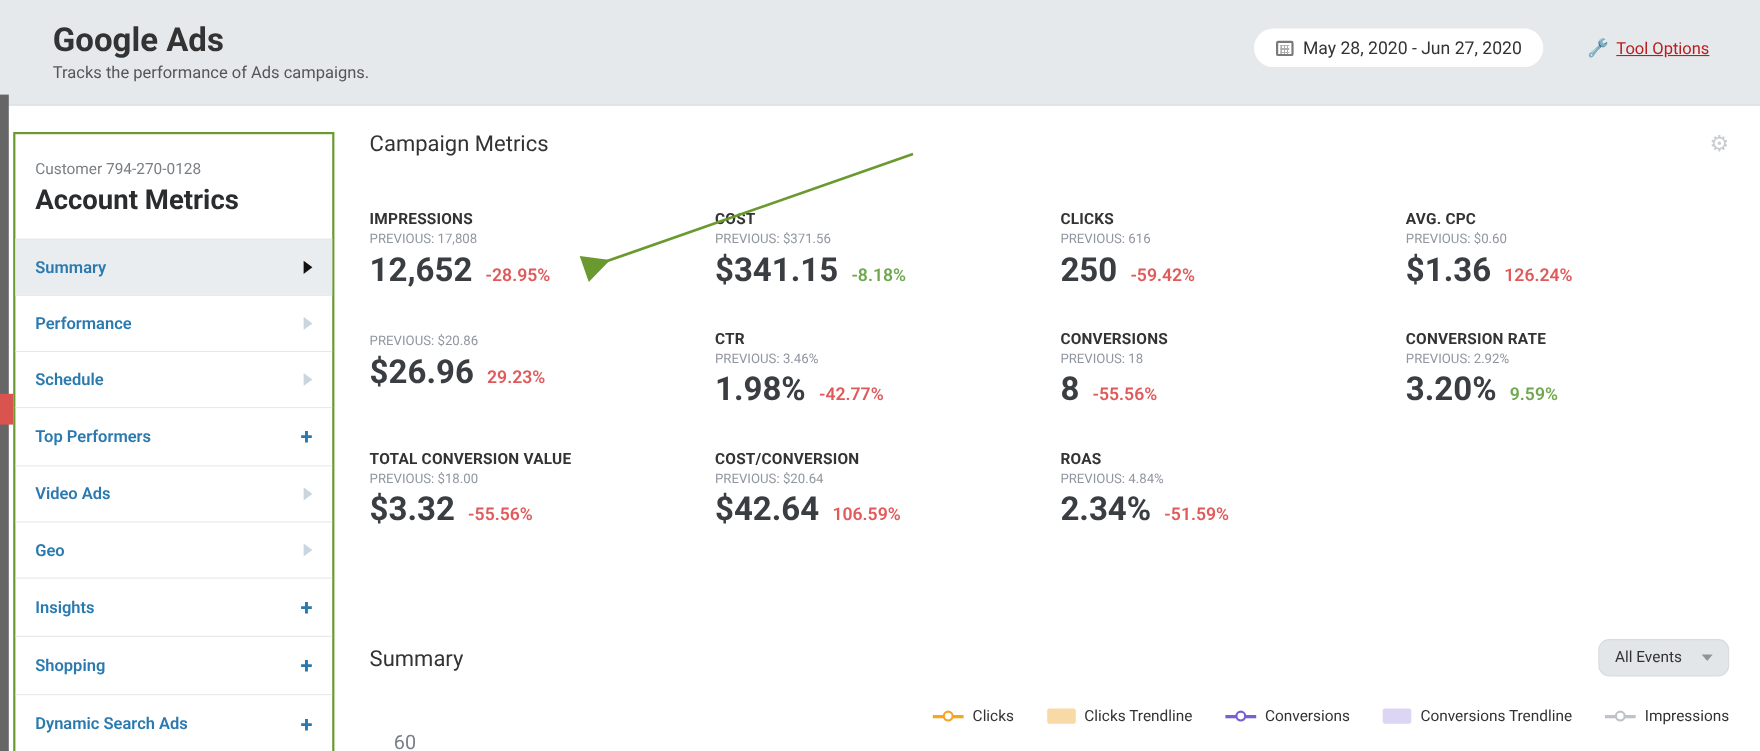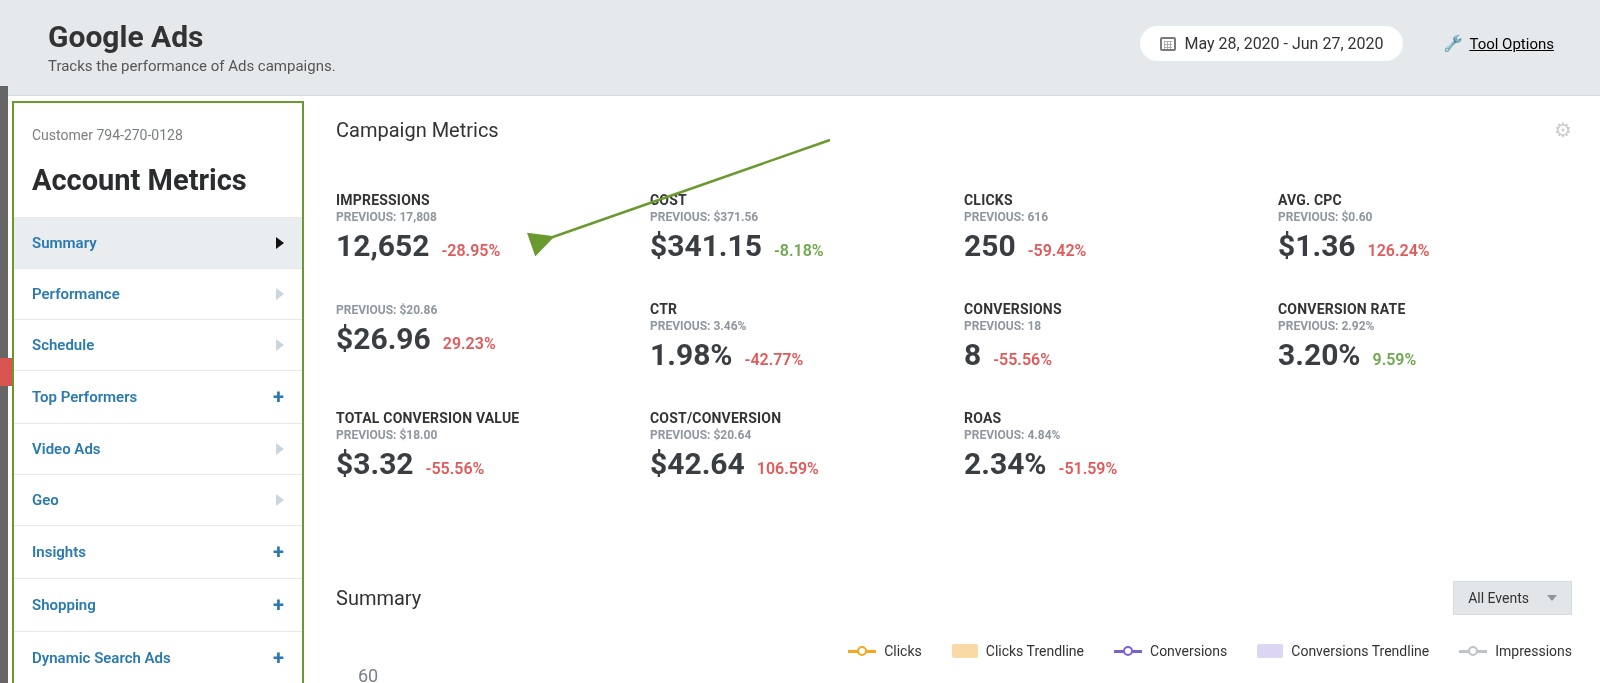--- a/index.html
+++ b/index.html
@@ -13,60 +13,60 @@
     background:#e6e9ec; border-bottom:1px solid #d9dbde;
   }
   .header-left { flex:1; }
   .header-title { font-size:30px; font-weight:700; color:#333; line-height:1.1; }
   .header-sub { font-size:15px; color:#555; margin-top:4px; }
   .header-right { display:flex; align-items:center; gap:40px; margin-top:6px; }
   .date-range { background:#fff; border-radius:20px; padding:8px 20px; display:flex; align-items:center; gap:8px; font-size:16px; color:#333; }
   .date-range .cal-icon { width:16px; height:14px; border:2px solid #7a7a7a; position:relative; border-radius:2px; display:inline-block; }
   .date-range .cal-icon:before { content:""; position:absolute; left:2px; right:2px; top:2px; height:9px; background: repeating-linear-gradient(#7a7a7a, #7a7a7a 1px, transparent 1px, transparent 3px), repeating-linear-gradient(90deg, #7a7a7a, #7a7a7a 1px, transparent 1px, transparent 3px); opacity:.6; }
   .tool-options { display:flex; align-items:center; gap:6px; font-size:15px; color:#333; }
-  .tool-options a { color:#000000; }
+  .tool-options a { color:#b91c1c; }
   .wrench { font-size:16px; display:inline-block; transform:scaleX(-1); }
 
   .body { display:flex; align-items:flex-end; padding-left:12px; }
 
   .sidebar {
     width:292px; border:2px solid #6a9a2f; background:#fff; position:relative; margin-top:-2px;
   }
   .sidebar-head { padding:24px 18px 20px; }
   .cust-id { font-size:14px; color:#7a7e83; }
-  .acct-title { font-size:29px; font-weight:700; color:#2a2c2e; margin-top:20px; }
+  .acct-title { font-size:25px; font-weight:700; color:#2a2c2e; margin-top:6px; }
   .nav-item {
     display:flex; align-items:center; justify-content:space-between;
     padding:16px 18px; border-top:1px solid #e6e8ea; font-size:15px; font-weight:600;
     color:#2a7aaf; cursor:pointer;
   }
   .nav-item.active { background:#e9edf0; color:#2a7aaf; }
   .nav-item .chev { width:0; height:0; border-top:6px solid transparent; border-bottom:6px solid transparent; border-left:8px solid #c9d6df; }
   .nav-item.active .chev { border-left-color:#111; }
   .nav-item .plus { color:#2a7aaf; font-size:20px; line-height:1; font-weight:700; }
 
   .arrow-annot { position:absolute; top:64px; left:226px; pointer-events:none; }
   .arrow-annot svg { overflow:visible; }
 
   .main { flex:1; padding:22px 28px 0 32px; position:relative; }
   .section-title { font-size:20px; color:#333; margin-bottom:50px; display:flex; align-items:center; justify-content:space-between; }
   .gear { color:#c9cccf; font-size:20px; }
 
   .metrics { display:grid; grid-template-columns: repeat(4, 1fr); column-gap:20px; row-gap:38px; }
   .metric .m-label { font-size:14px; font-weight:700; letter-spacing:.2px; }
-  .metric .m-prev { font-size:12px; color:#9096a0; margin-top:2px;font-weight:bold; }
+  .metric .m-prev { font-size:12px; color:#9096a0; margin-top:2px; }
   .metric .m-row { display:flex; align-items:baseline; gap:12px; margin-top:4px; }
   .metric .m-val { font-size:30px; font-weight:700; color:#3a3e42; }
   .metric .m-change { font-size:16px; font-weight:600; }
   .neg { color:#e05a5a; }
   .pos { color:#6fa84f; }
 
   .summary-head { display:flex; align-items:center; justify-content:space-between; margin-top:100px; }
   .summary-title { font-size:20px; }
-  .dropdown { background:#e3e6e9; border:1px solid #d7dade; padding:8px 14px; border-radius:0; font-size:14px; display:flex; align-items:center; gap:18px; }
+  .dropdown { background:#e3e6e9; border:1px solid #d7dade; padding:8px 14px; border-radius:10px; font-size:14px; display:flex; align-items:center; gap:18px; }
   .dropdown .caret { width:0; height:0; border-left:5px solid transparent; border-right:5px solid transparent; border-top:6px solid #8e949b; }
 
   .legend { display:flex; gap:30px; justify-content:flex-end; margin-top:28px; font-size:14px; color:#333; align-items:center; }
   .legend .item { display:flex; align-items:center; gap:8px; }
   .swatch-line { width:28px; height:3px; position:relative; }
   .swatch-line .dot { width:10px; height:10px; border-radius:50%; position:absolute; left:50%; top:50%; transform:translate(-50%,-50%); border:2px solid; background:#fff; }
   .swatch-block { width:26px; height:14px; border-radius:2px; }
 
   .axis-tick { font-size:18px; color:#7b8088; margin-top:6px; margin-left:22px; }
 </style>

